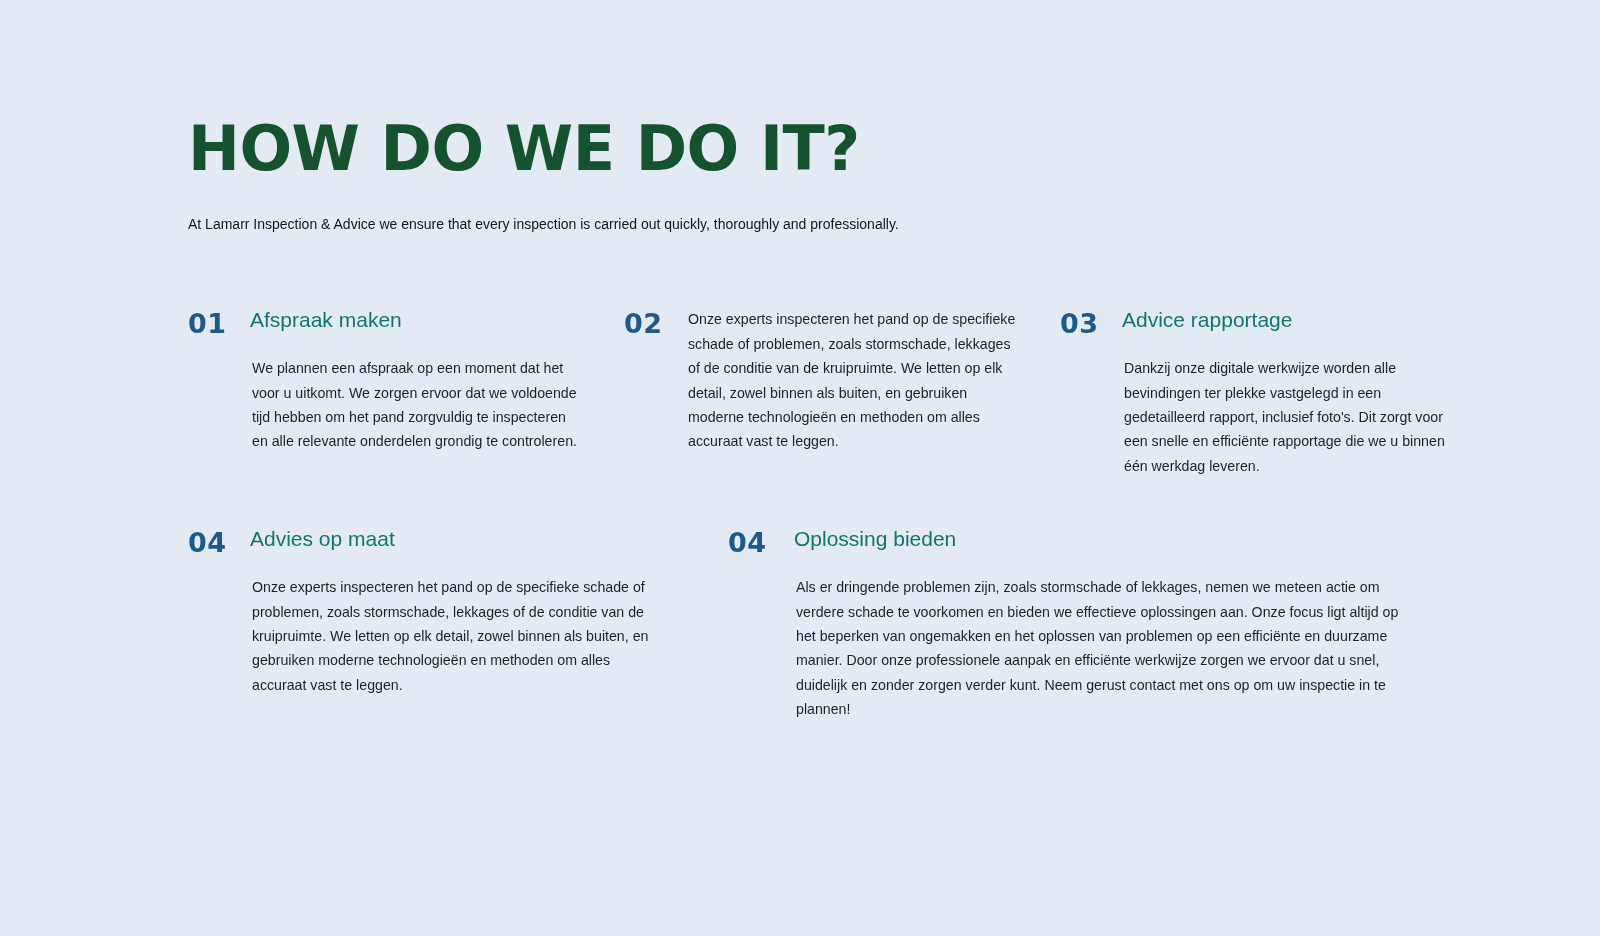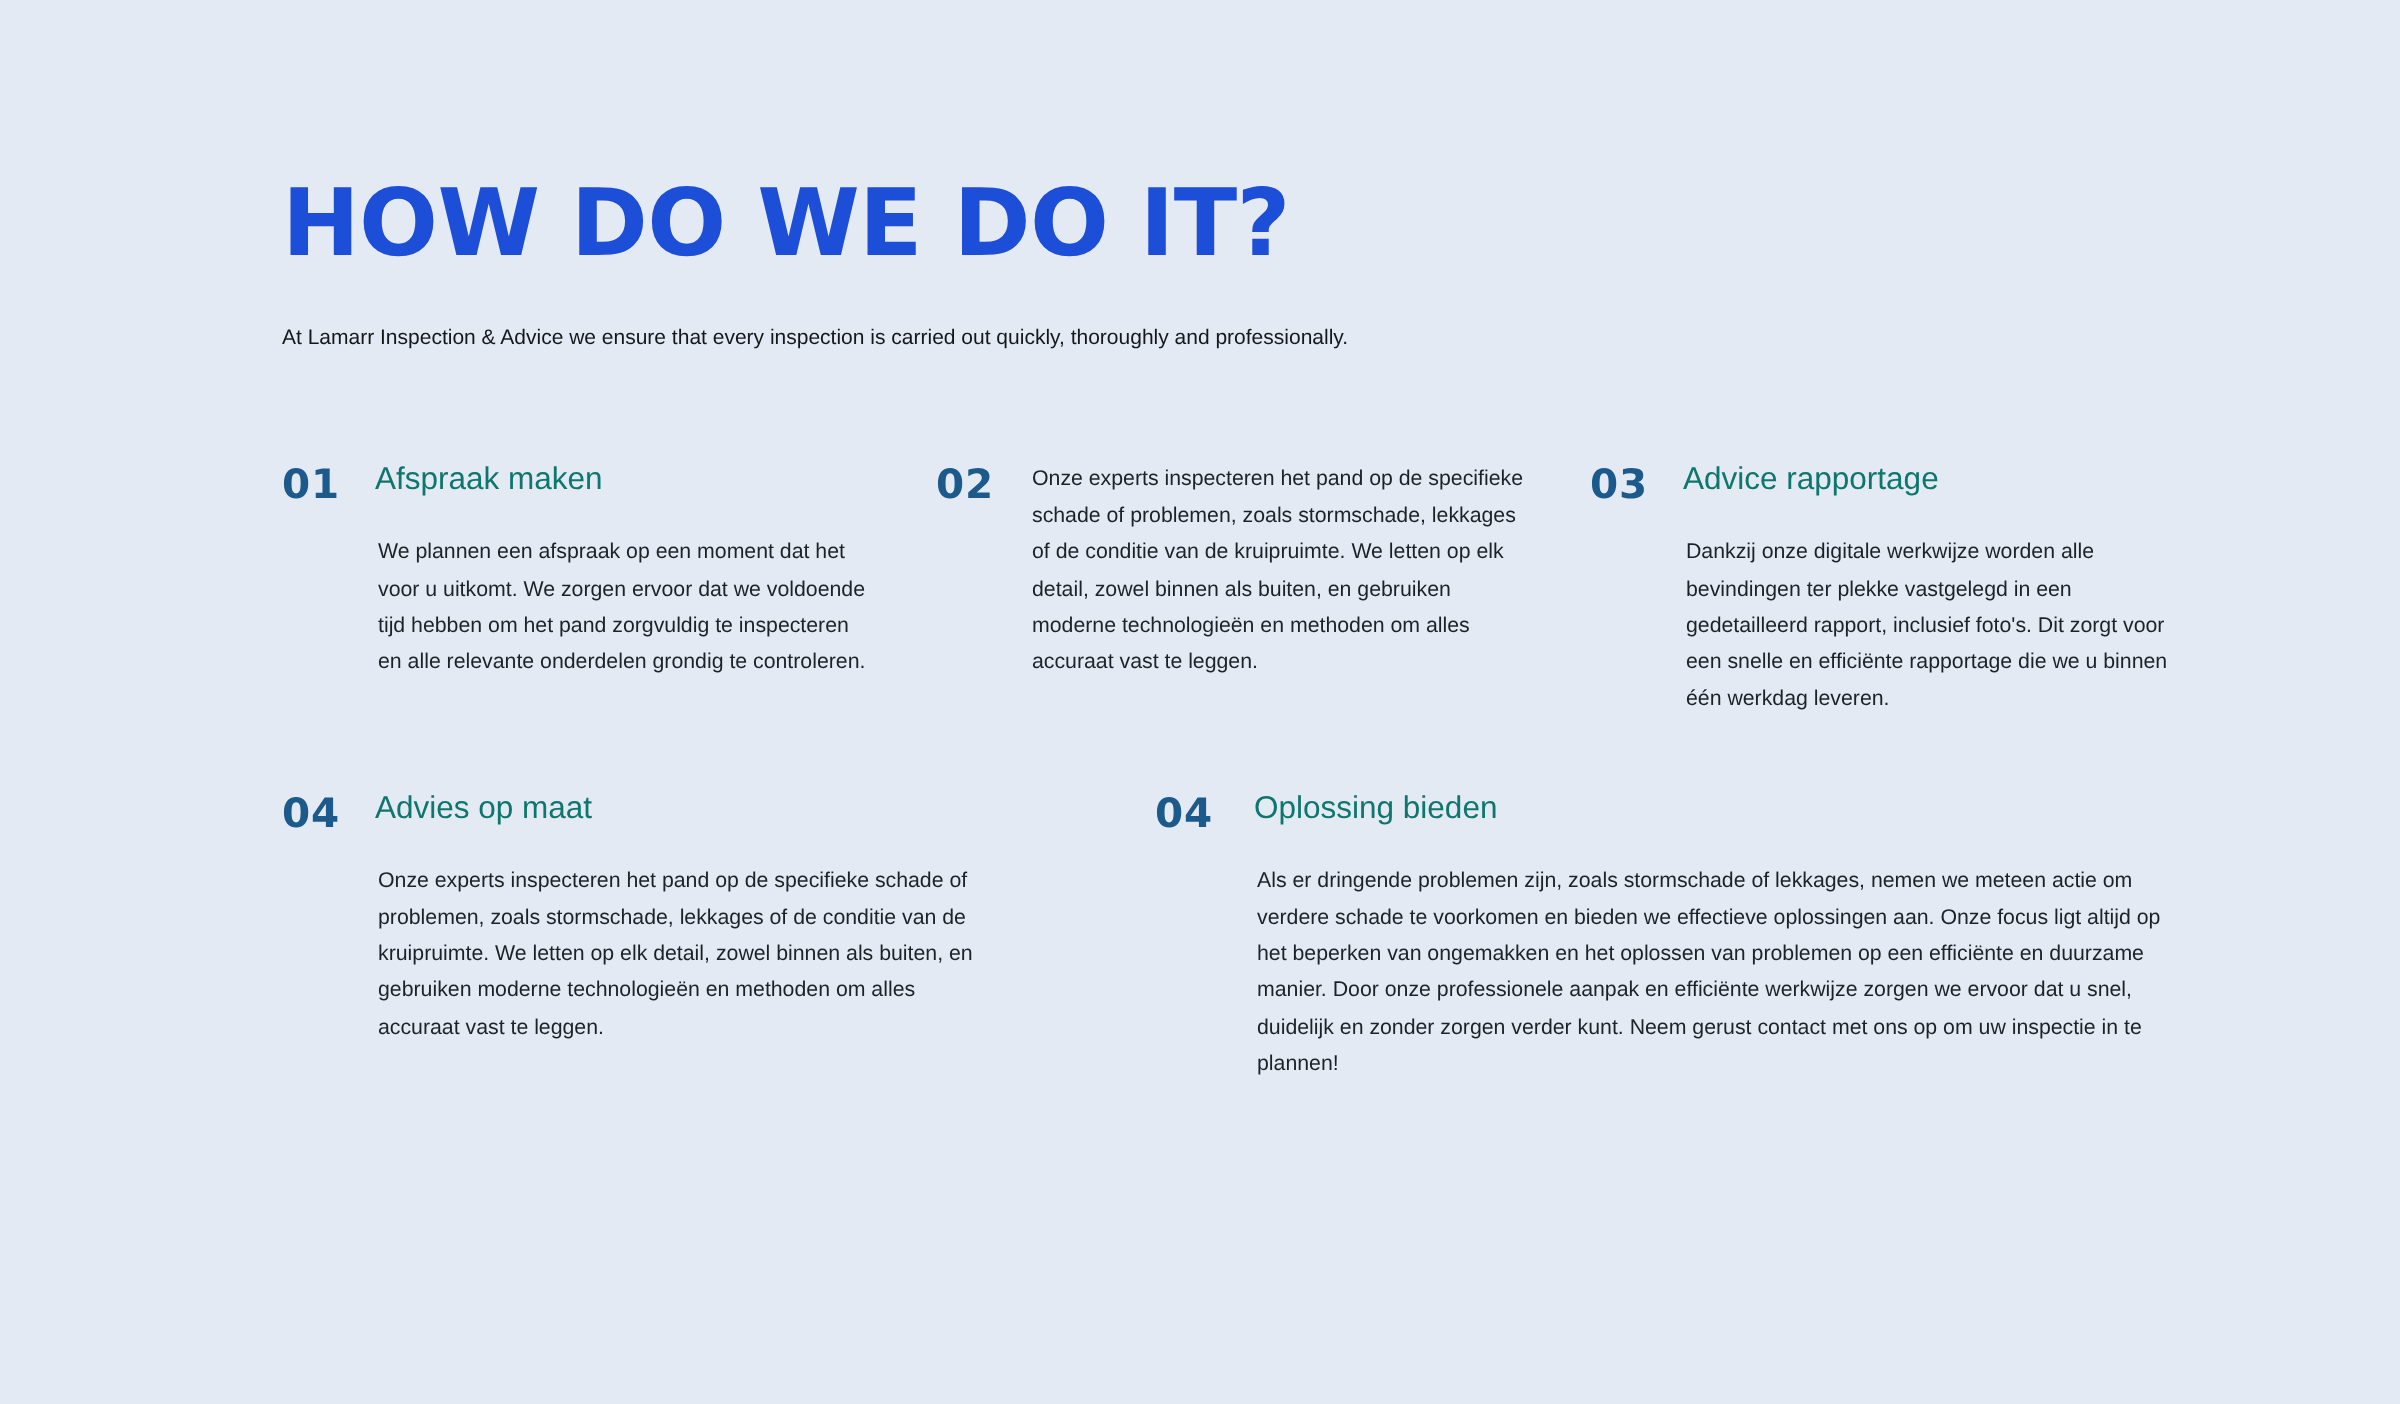--- a/index.html
+++ b/index.html
@@ -19,21 +19,21 @@
     width: 1600px;
     height: 936px;
     box-sizing: border-box;
     padding: 118px 0 0 188px;
   }
   .headline {
     font-size: 62px;
     line-height: 1.0;
     font-weight: 800;
     letter-spacing: -0.5px;
-    color: #1d4ed8;
+    color: #14532d;
     margin: 0 0 34px 0;
     font-family: "DejaVu Sans", sans-serif;
   }
   .subhead {
     font-size: 14px;
     line-height: 1.52;
     color: #14181d;
     max-width: 760px;
     margin: 0 0 72px 0;
     font-weight: 400;
@@ -75,21 +75,20 @@
     font-size: 14.2px;
     line-height: 1.72;
     color: #1d2228;
     margin: 0;
     padding-left: 2px;
     max-width: 330px;
     font-weight: 400;
   }
   .grid-bottom {
     display: flex;
-    gap: 42px;
   }
   .bottom-left { width: 540px; }
   .bottom-right { width: 680px; }
   .bottom-left .step-text { max-width: 400px; }
   .bottom-right .step-text { max-width: 620px; margin-top: 20px; }
   .bottom-left .step-title,
   .bottom-right .step-title { max-width: none; }
   .bottom-right .step-num { min-width: 66px; }
 </style>
 </head>

